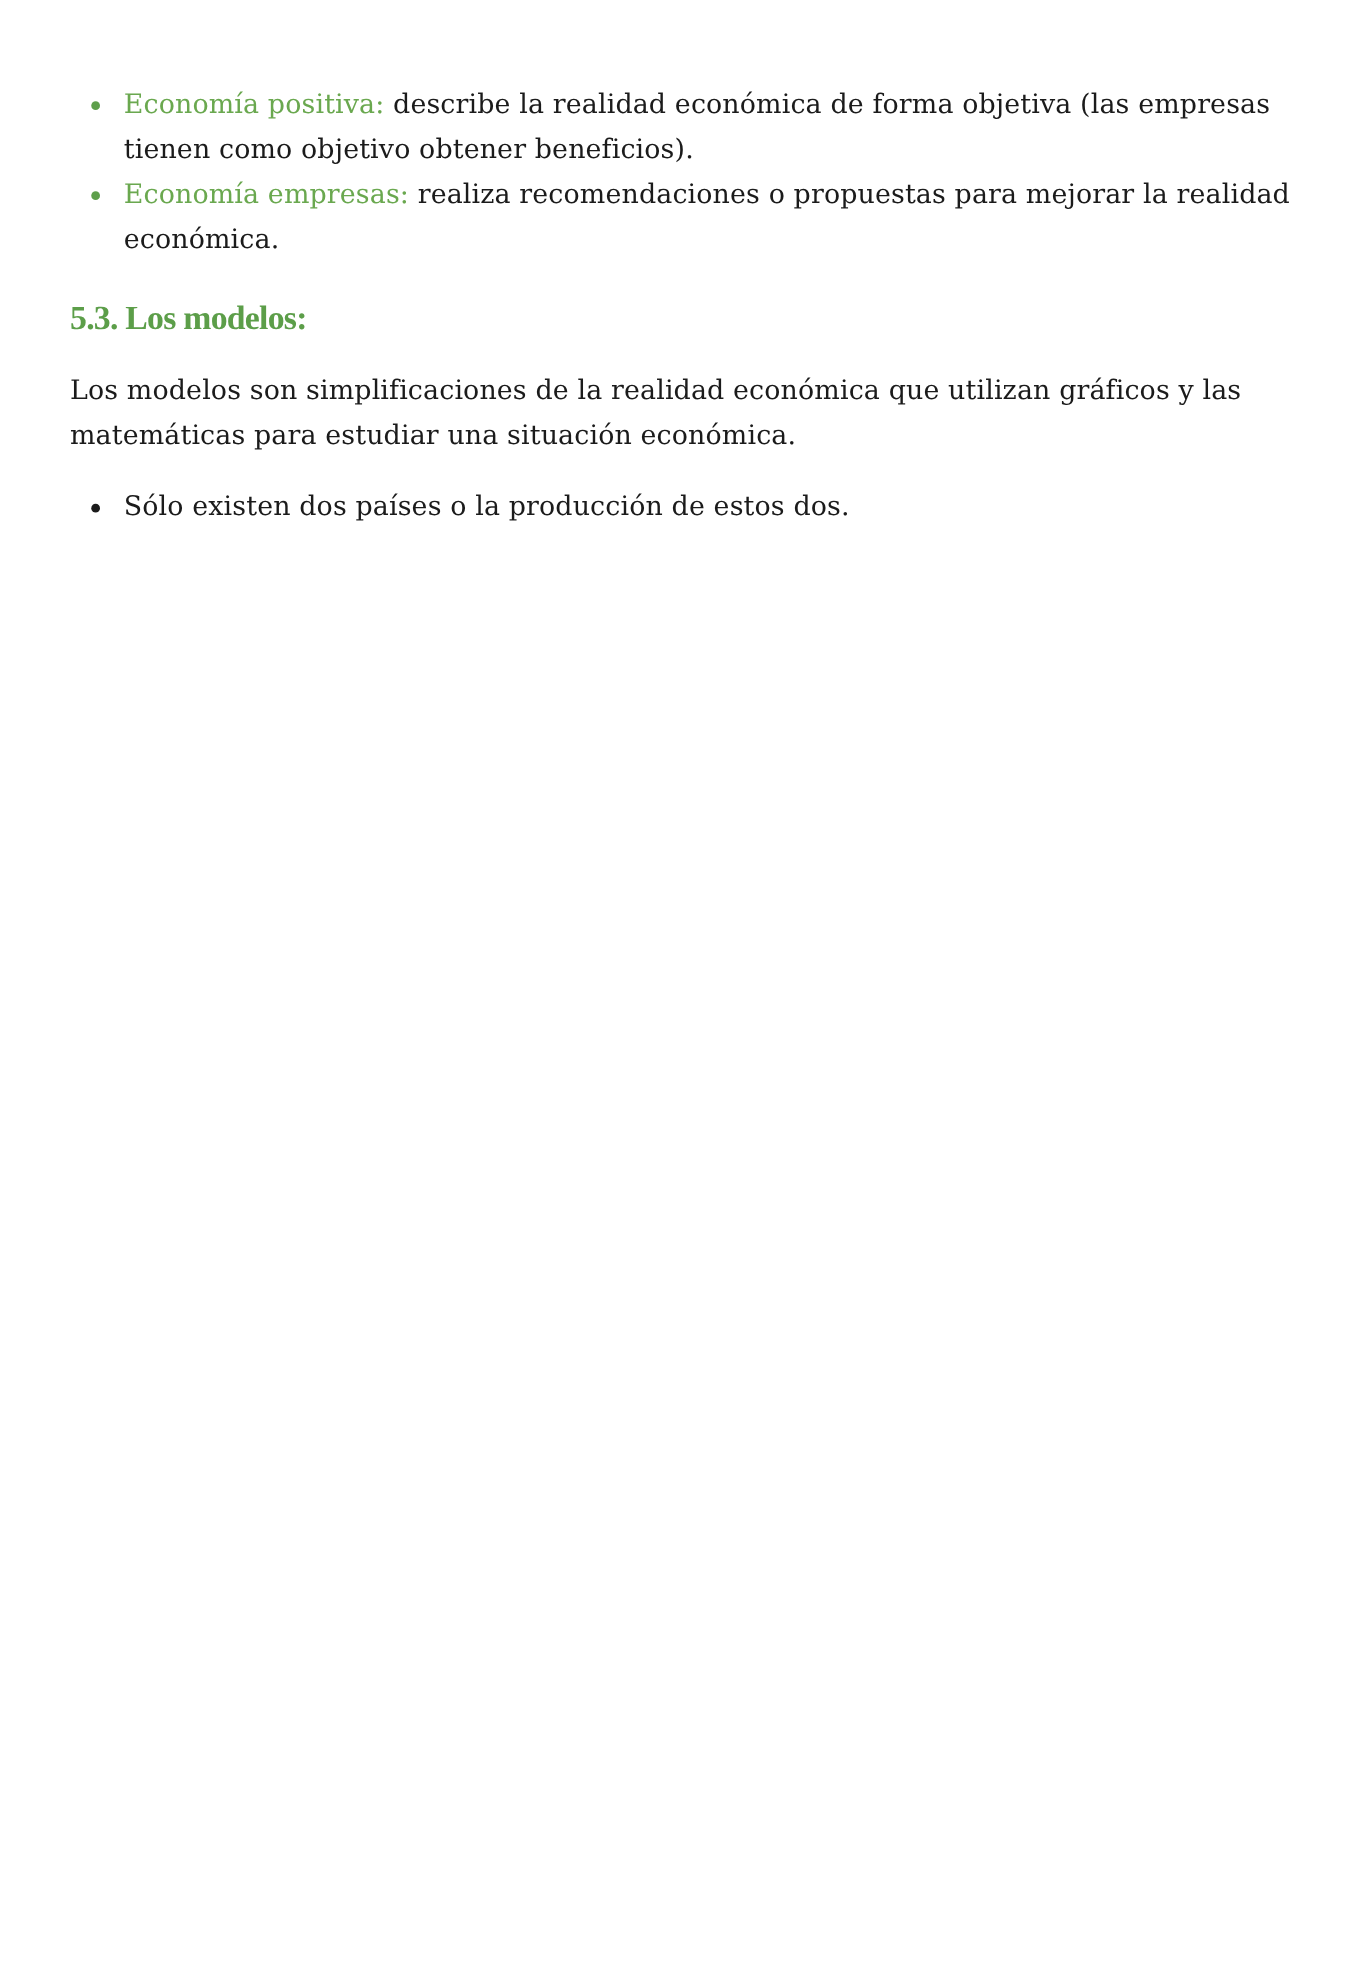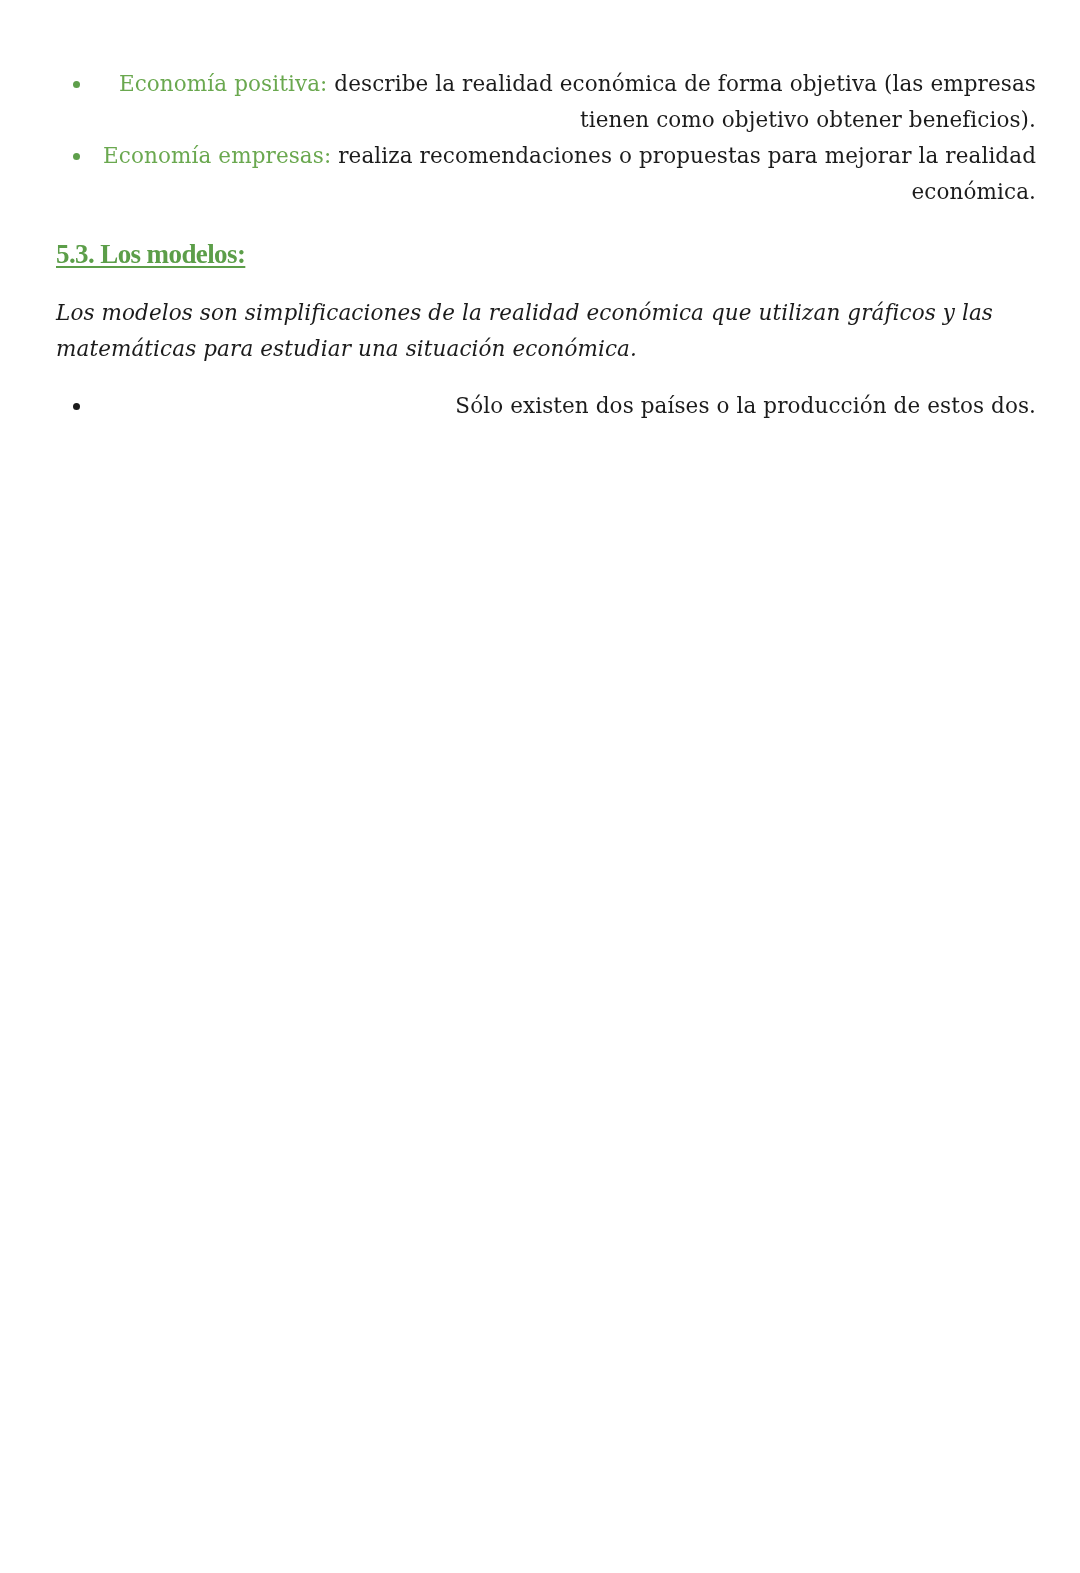--- a/index.html
+++ b/index.html
@@ -25,21 +25,20 @@
       list-style: none;
       margin: 0;
       padding: 0;
     }
     .list-item {
       position: relative;
       padding-left: 43px;
       font-size: 21.5px;
       line-height: 36px;
       letter-spacing: 0.1px;
-      text-align: right;
     }
     .bullet {
       position: absolute;
       left: 17px;
       top: 15px;
       width: 7px;
       height: 7px;
       border-radius: 50%;
       background: #1b1b1b;
     }
@@ -49,32 +48,31 @@
     .term {
       color: #6aa84f;
     }
     .heading {
       margin: 27px 0 0 0;
       font-family: "Liberation Serif", "DejaVu Serif", serif;
       font-weight: bold;
       font-size: 27px;
       line-height: 34px;
       color: #5c9e49;
-      text-decoration: underline;
       text-decoration-thickness: 2px;
       text-underline-offset: 3px;
       letter-spacing: -0.6px;
     }
     .para {
       margin: 0;
       font-size: 21.5px;
       line-height: 36px;
       letter-spacing: 0.1px;
     }
-    .p1 { margin-top: 24px; font-style: italic; }
+    .p1 { margin-top: 24px; }
     .p2 { margin-top: 22px; }
     .list2 { margin-top: 21px; }
     .p3 { margin-top: 21px; }
   </style>
 </head>
 <body>
 
 <div class="page">
 
   <ul class="list">

